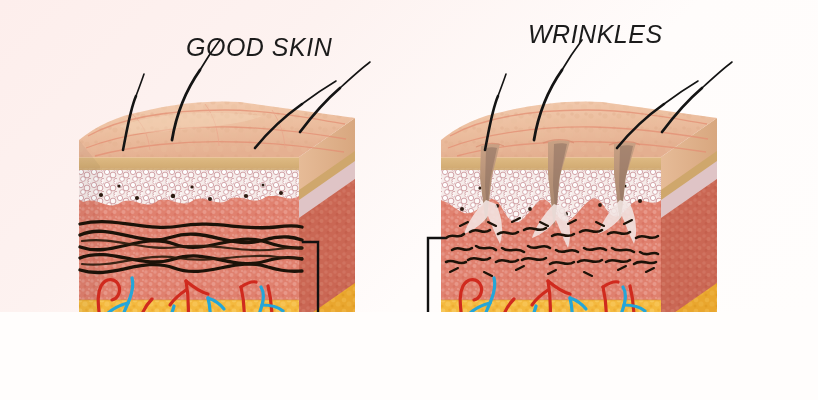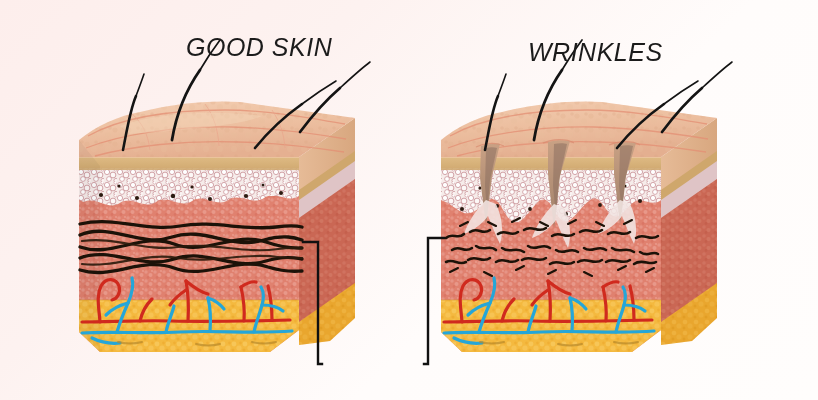--- a/index.html
+++ b/index.html
@@ -10,21 +10,21 @@
   body {
     width: 818px;
     height: 400px;
     overflow: hidden;
     font-family: "Liberation Sans", sans-serif;
     background: #fffdfc;
   }
   #stage {
     position: relative;
     width: 818px;
-    height: 400px;
+    height: 312px;
     background: linear-gradient(135deg, #fdeeec 0%, #fdf2f0 30%, #fffcfb 62%, #fffdfc 100%);
     overflow: hidden;
   }
   #stage svg.full {
     position: absolute;
     left: 0;
     top: 0;
     width: 818px;
     height: 400px;
     display: block;
@@ -39,21 +39,21 @@
     letter-spacing: 0.5px;
     user-select: none;
   }
   #label-good-skin {
     left: 186px;
     top: 33px;
     font-size: 25px;
   }
   #label-wrinkles {
     left: 528px;
-    top: 38px;
+    top: 20px;
     font-size: 25px;
   }
   #label-collagen {
     left: 325px;
     top: 350px;
     font-size: 19px;
   }
 </style>
 </head>
 <body>

